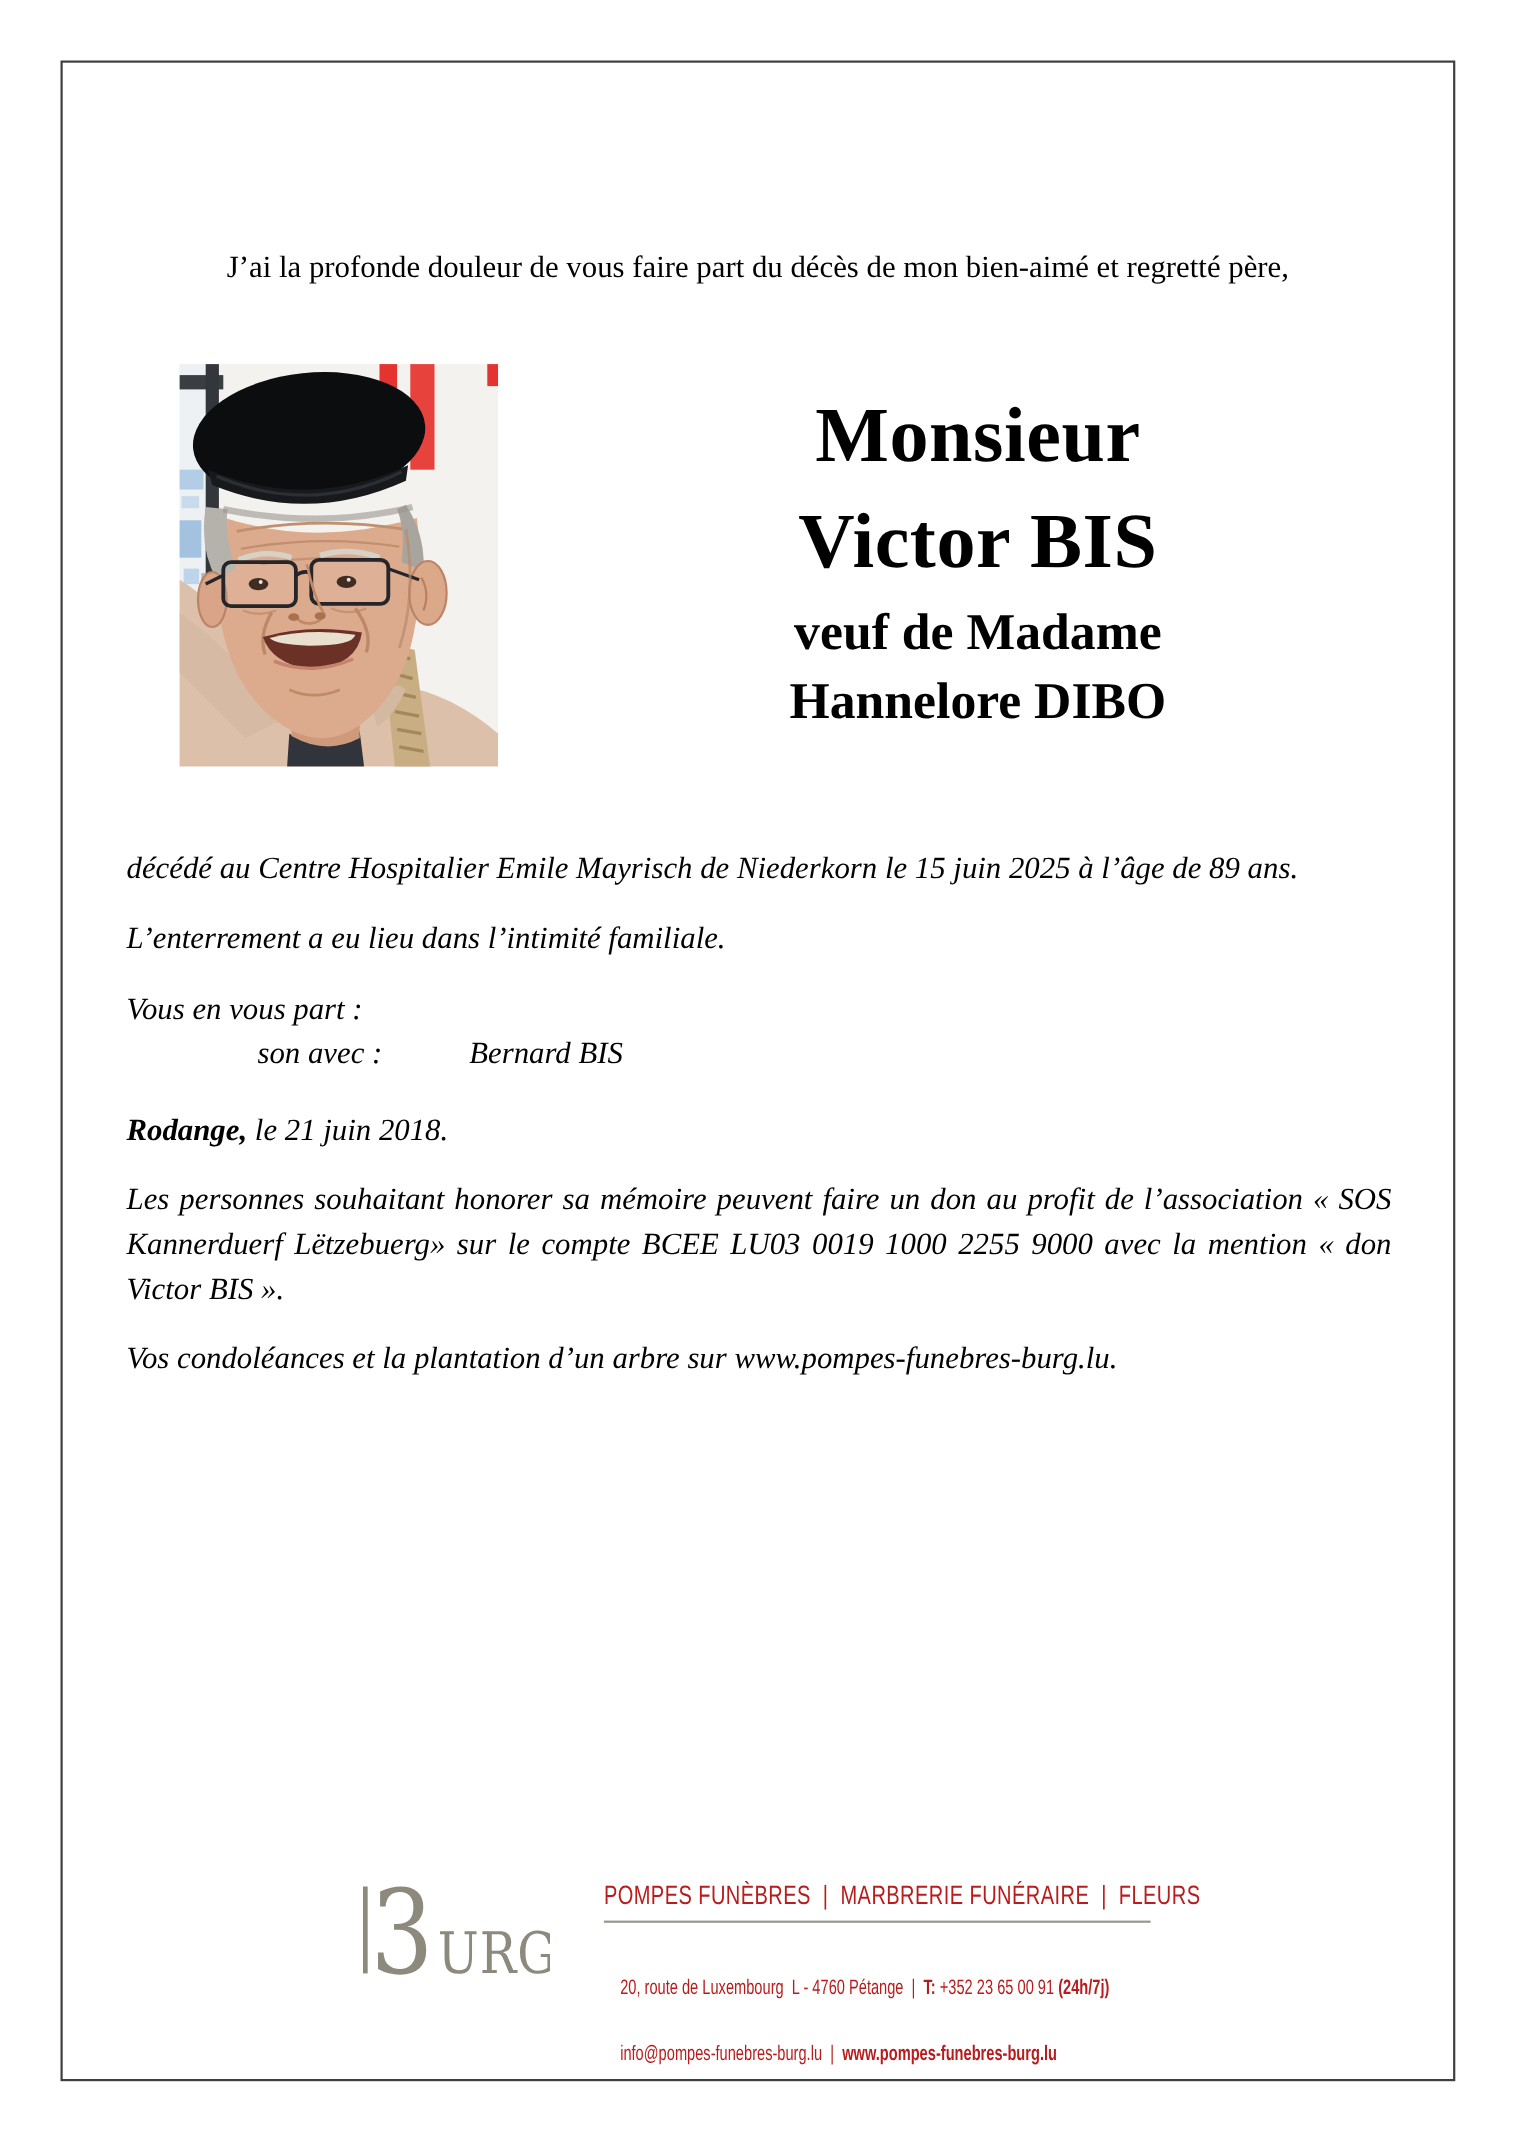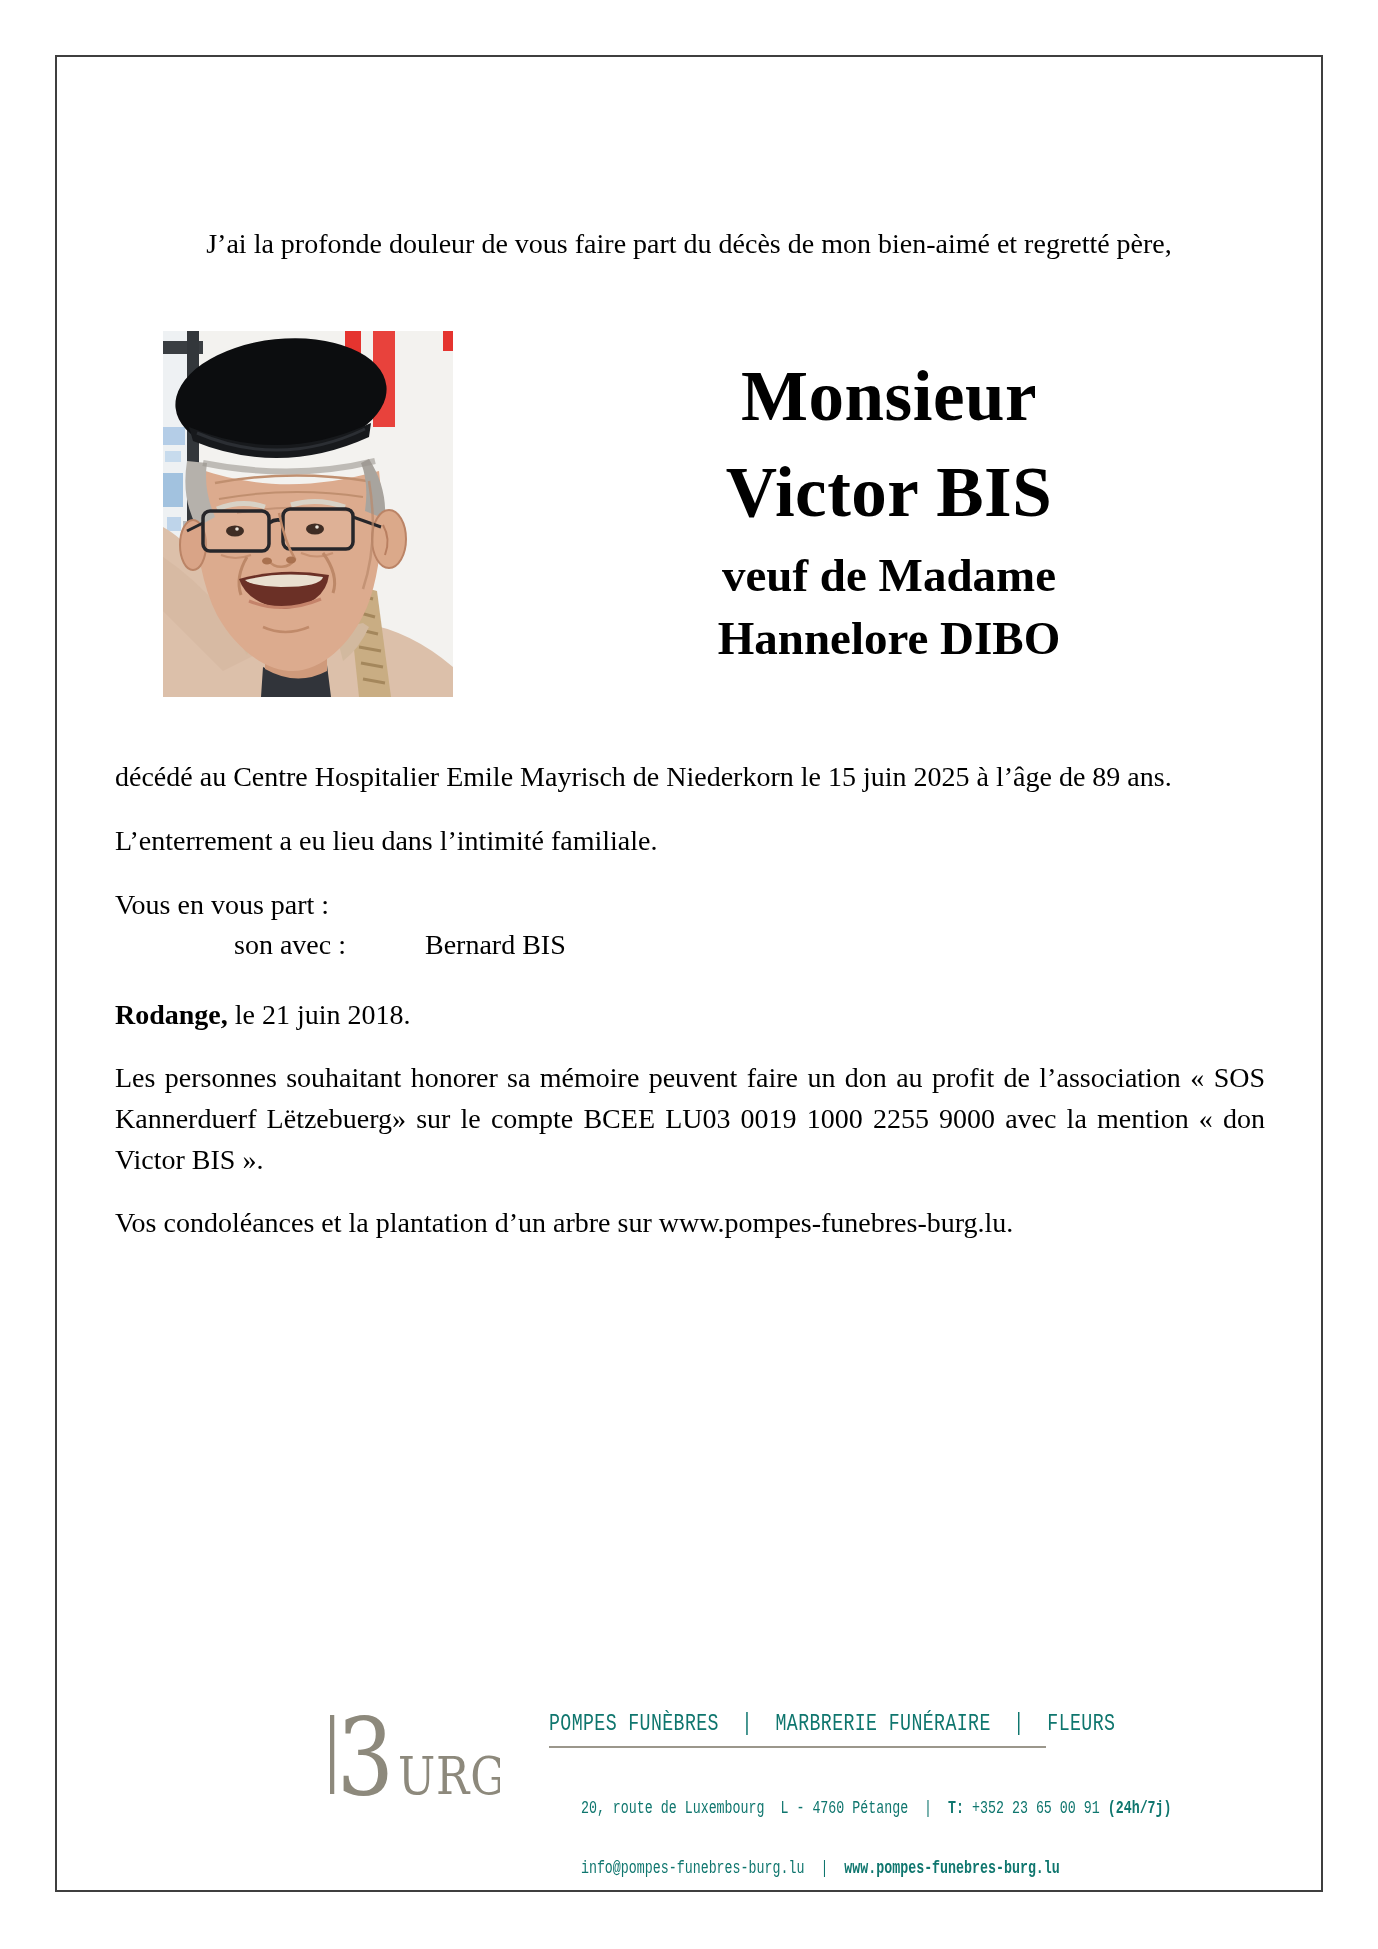--- a/index.html
+++ b/index.html
@@ -61,21 +61,21 @@
     margin-top: 4px;
   }
   .body-text {
     position: absolute;
     left: 115px;
     top: 756px;
     width: 1150px;
     font-size: 28px;
     line-height: 1.48;
   }
-  .body-text p { margin: 0 0 23px 0; }
+  .body-text p { margin: 13px 0 23px 0; font-style: italic; }
   .body-text p.family { line-height: 1.45; margin-bottom: 28px; }
   .body-text p.place-date { margin-bottom: 21px; }
   .body-text p.donation { text-align: justify; margin-bottom: 21px; }
   .bold { font-weight: bold; }
   .pre { white-space: pre-wrap; }
   .indent-1 { display: inline-block; width: 119px; }
   .indent-2 { display: inline-block; width: 79px; }
 
   
   .footer-logo {
@@ -83,22 +83,22 @@
     left: 330px;
     top: 1706px;
     transform: scaleX(0.85);
     transform-origin: 0 0;
   }
   .footer-info {
     position: absolute;
     left: 549px;
     top: 1710px;
     width: 500px;
-    font-family: Liberation Mono, monospace;
-    color: #0f766e;
+    font-family: Liberation Sans, sans-serif;
+    color: #b91c1c;
   }
   .footer-services {
     font-size: 24px;
     line-height: 28px;
     letter-spacing: 0.5px;
     white-space: pre;
     transform: scaleX(0.76);
     transform-origin: 0 0;
   }
   .footer-rule {

